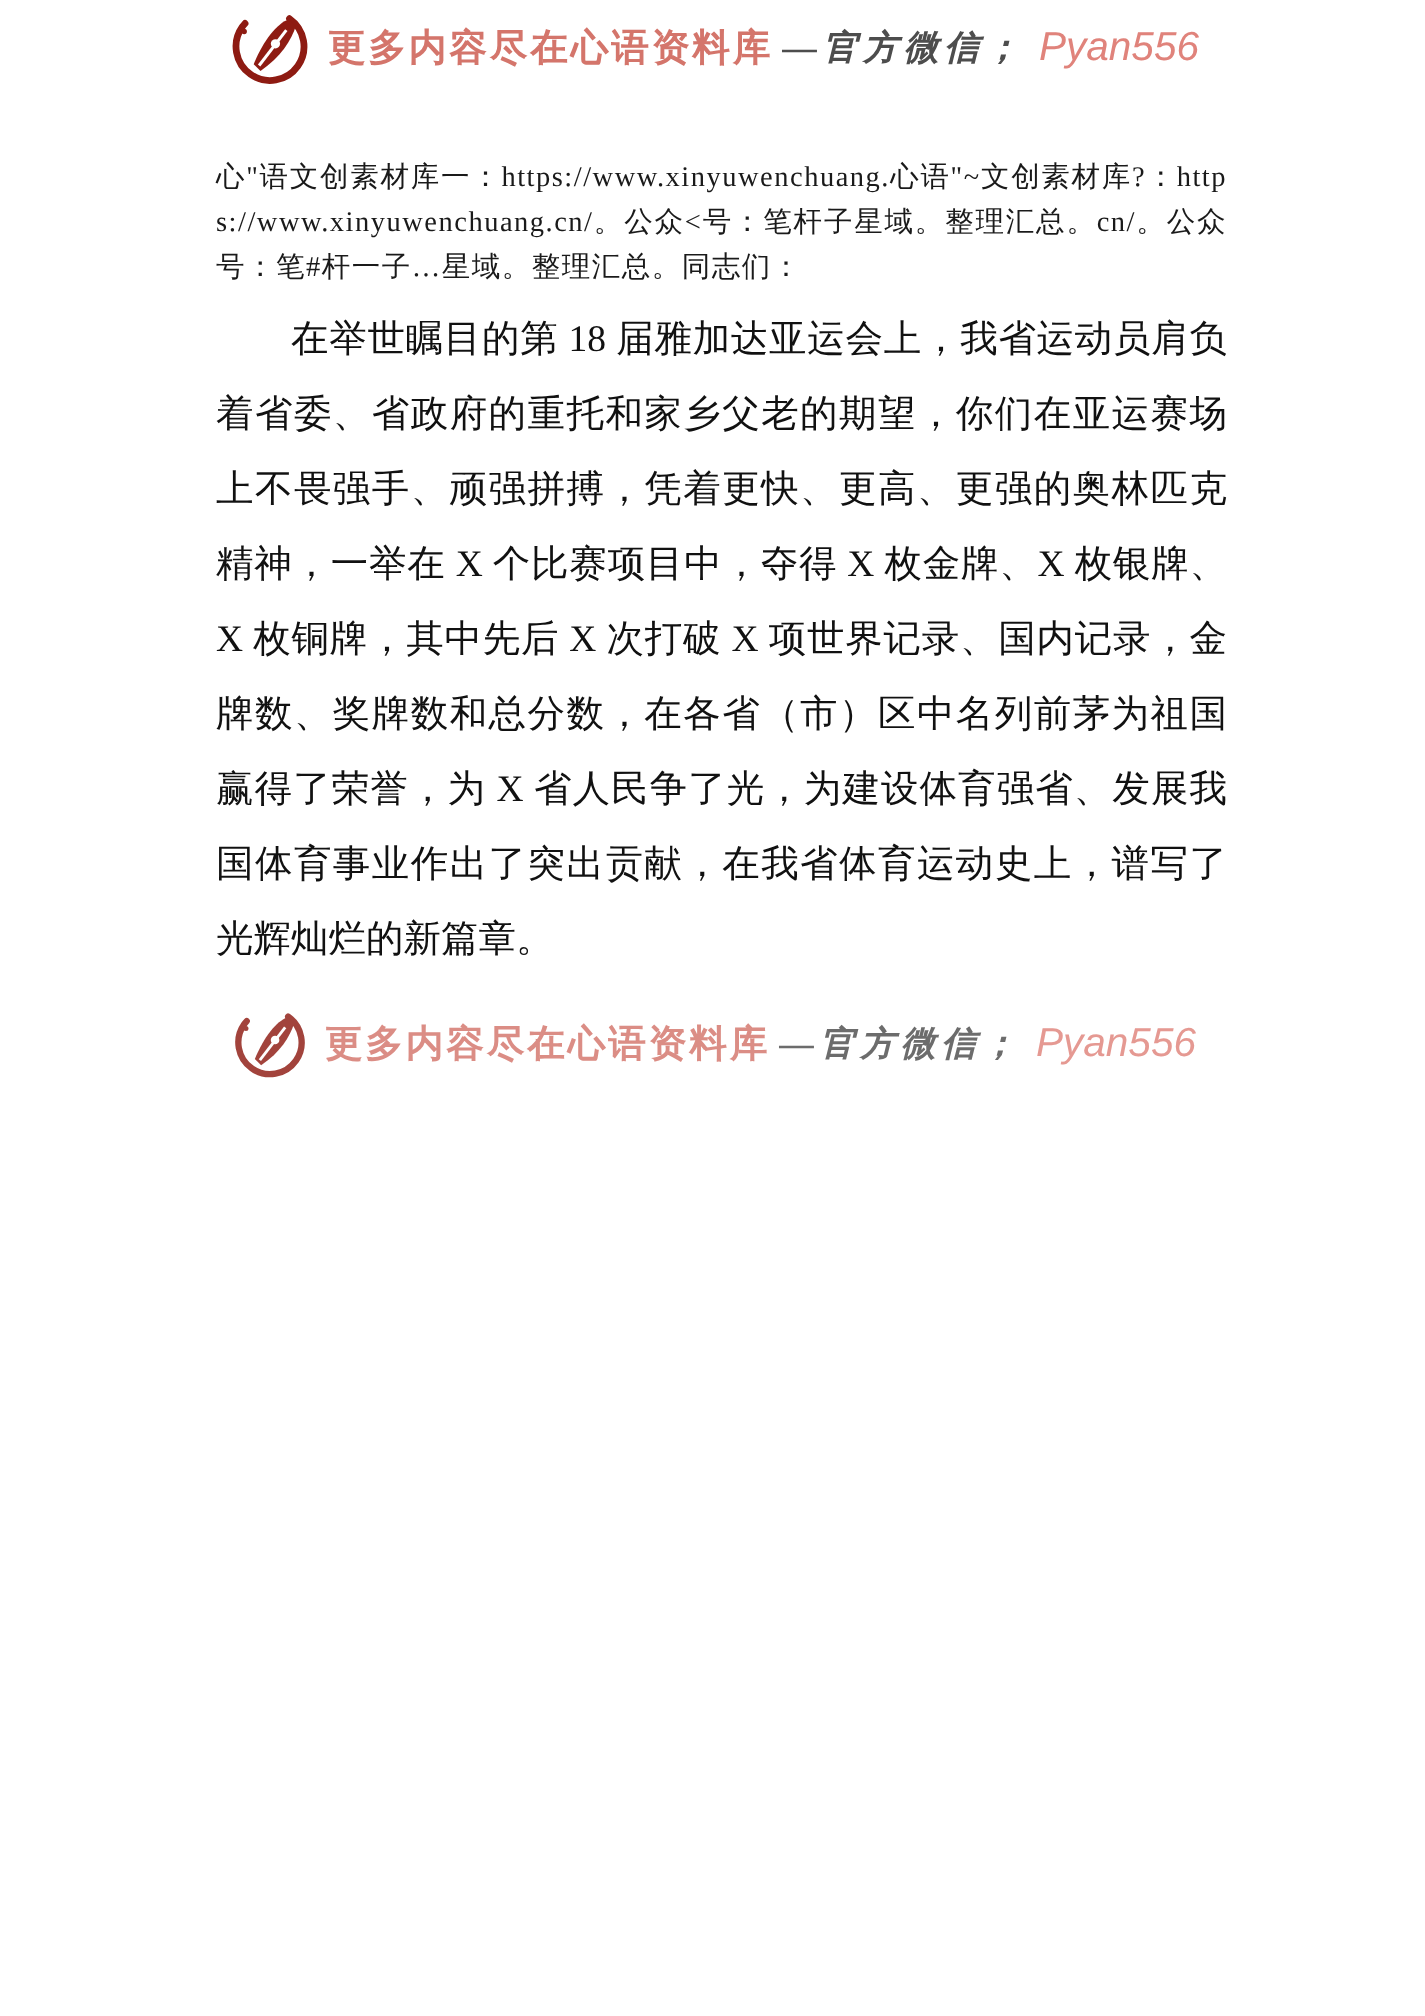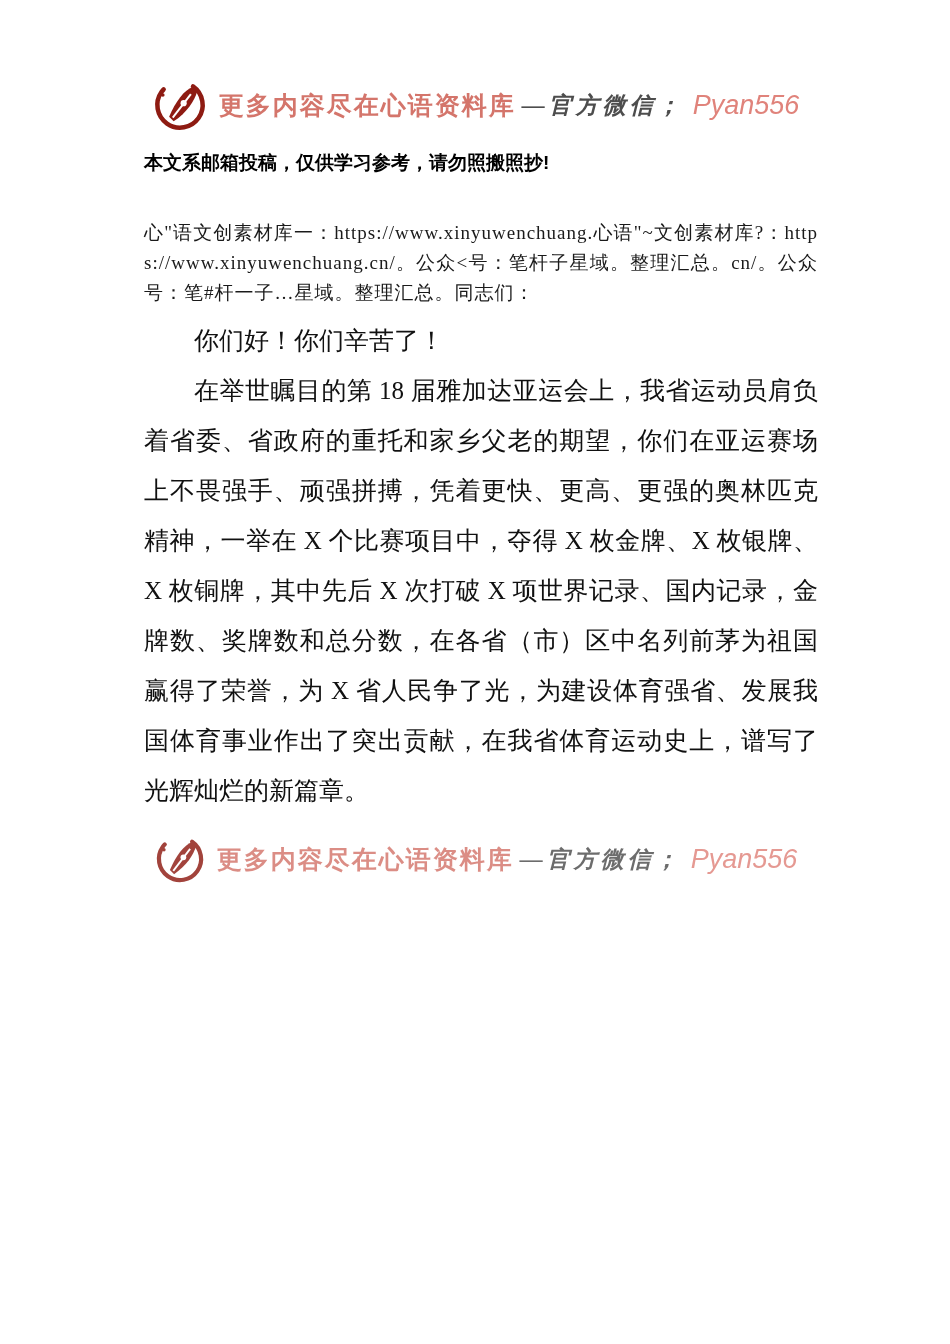--- a/index.html
+++ b/index.html
@@ -6,21 +6,20 @@
     margin: 0;
     padding: 0;
     background: #ffffff;
   }
   .page {
     position: relative;
     width: 950px;
     height: 995px;
     background: #ffffff;
     box-sizing: border-box;
-    padding-top: 74px;
     overflow: hidden;
     font-family: "Liberation Serif", serif;
     color: #111111;
   }
   .watermark {
     display: flex;
     justify-content: center;
     align-items: center;
     gap: 6px;
     height: 62px;
@@ -109,27 +108,25 @@
         <circle cx="36" cy="30" r="3.4" fill="#ffffff"></circle>
         <circle cx="13" cy="21" r="2" fill="currentColor"></circle>
         <circle cx="50" cy="49" r="2" fill="currentColor"></circle>
       </svg>
     </span>
     <span class="wm-main">更多内容尽在心语资料库</span>
       <span class="wm-div">—官方微信；</span>
       <span class="wm-id">Pyan556</span>
   </div>
 
-  <div class="notice">本文系邮箱投稿，仅供学习参考，请勿照搬照抄!</div>
 
 
   <p class="meta">心"语文创素材库一：https://www.xinyuwenchuang.心语"~文创素材库?：https://www.xinyuwenchuang.cn/。公众&lt;号：笔杆子星域。整理汇总。cn/。公众号：笔#杆一子…星域。整理汇总。同志们：</p>
 
   <div class="body-text">
-    <p class="para">你们好！你们辛苦了！</p>
     <p class="para">在举世瞩目的第 18 届雅加达亚运会上，我省运动员肩负着省委、省政府的重托和家乡父老的期望，你们在亚运赛场上不畏强手、顽强拼搏，凭着更快、更高、更强的奥林匹克精神，一举在 X 个比赛项目中，夺得 X 枚金牌、X 枚银牌、X 枚铜牌，其中先后 X 次打破 X 项世界记录、国内记录，金牌数、奖牌数和总分数，在各省（市）区中名列前茅为祖国赢得了荣誉，为 X 省人民争了光，为建设体育强省、发展我国体育事业作出了突出贡献，在我省体育运动史上，谱写了光辉灿烂的新篇章。</p>
   </div>
 
   <div class="watermark wm-bottom">
     <span class="logo">
       <svg viewBox="0 0 64 64" width="54" height="54" aria-hidden="true">
         <circle cx="32" cy="32" r="25" fill="none" stroke="currentColor" stroke-width="5" stroke-dasharray="121 36" stroke-linecap="round" transform="rotate(-55 32 32)"></circle>
         <path fill="currentColor" d="M46 12 C37 15 27 28 20 45 L25 50 C40 40 48 27 51 17 Z"></path>
         <line x1="24" y1="46" x2="44" y2="20" stroke="#ffffff" stroke-width="2.2"></line>
         <circle cx="36" cy="30" r="3.4" fill="#ffffff"></circle>

